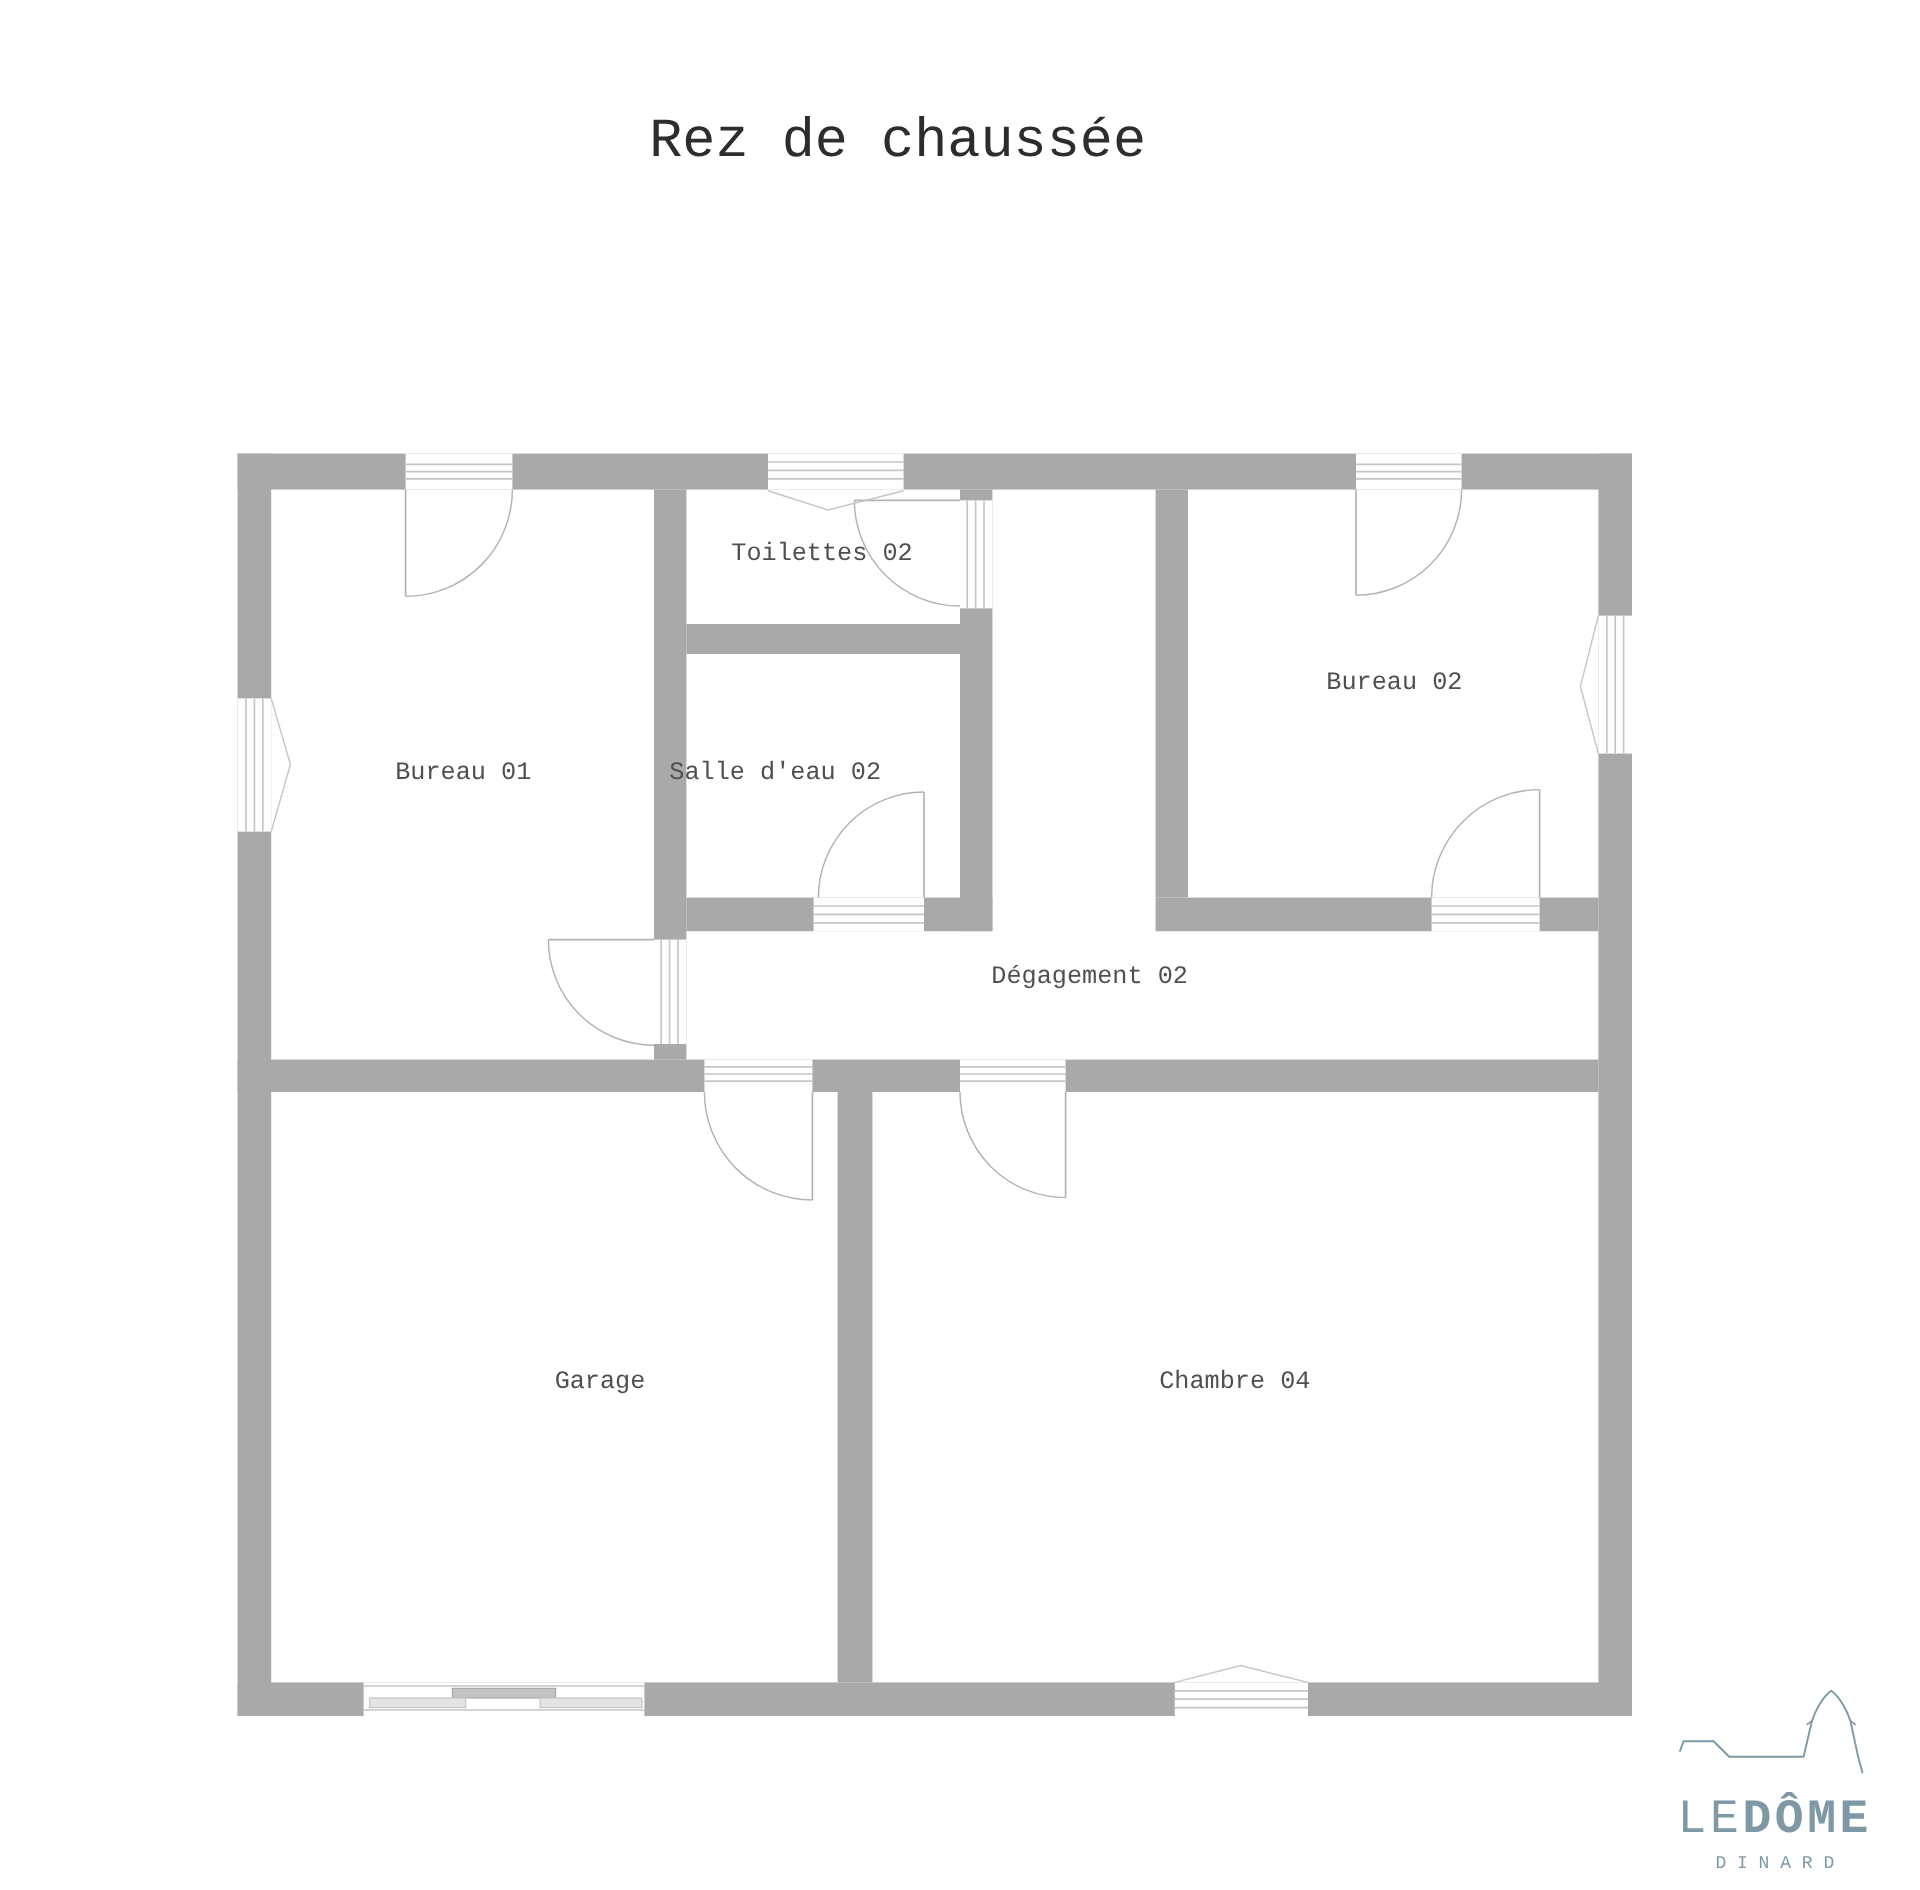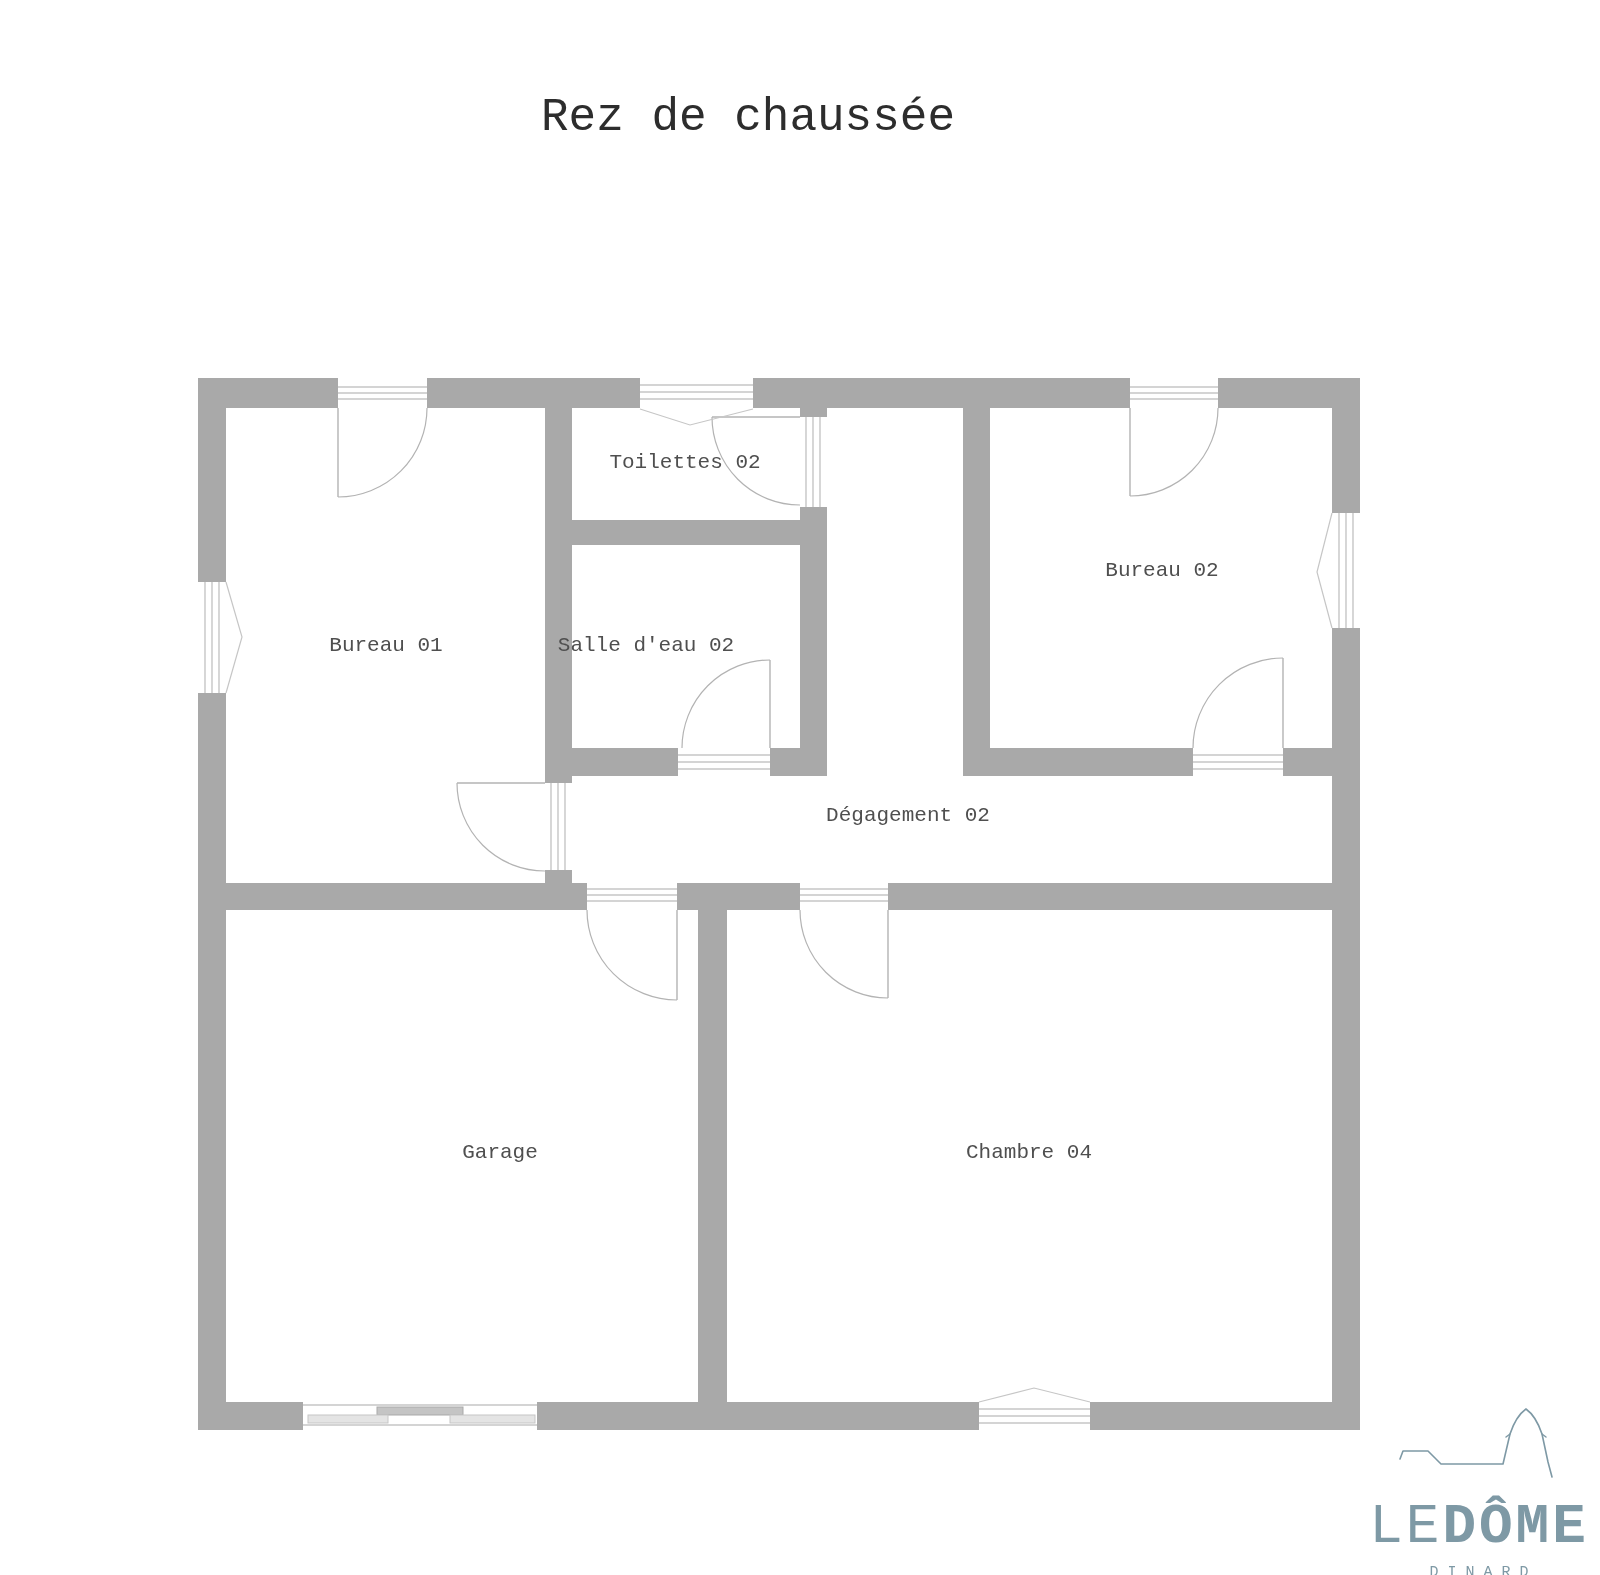--- a/index.html
+++ b/index.html
@@ -25,21 +25,21 @@
               color:var(--room-label);white-space:nowrap;}
   .lbl-bureau01{left:386px;top:645px;}
   .lbl-toilettes02{left:685px;top:462px;text-align:right;}
   .lbl-salledeau02{left:646px;top:645px;}
   .lbl-bureau02{left:1162px;top:570px;}
   .lbl-degagement02{left:908px;top:815px;text-align:right;}
   .lbl-garage{left:462px;top:1152px;margin-left:38px;}
   .lbl-chambre04{left:1029px;top:1152px;}
   .logo{position:absolute;left:1368px;top:1396px;width:222px;text-align:center;
         color:var(--accent);}
-  .logo-name{font-size:56px;font-weight:300;letter-spacing:3px;margin-top:6px;
+  .logo-name{font-size:40px;font-weight:300;letter-spacing:3px;margin-top:6px;
              white-space:nowrap;}
   .logo-name .bold{font-weight:700;}
   .logo-sub{font-size:15px;letter-spacing:9px;margin-top:5px;margin-left:9px;}
 </style>
 </head>
 <body>
 
 <div id="canvas">
 
   <svg id="plan-svg" width="1600" height="1575" viewBox="0 0 1600 1575">

